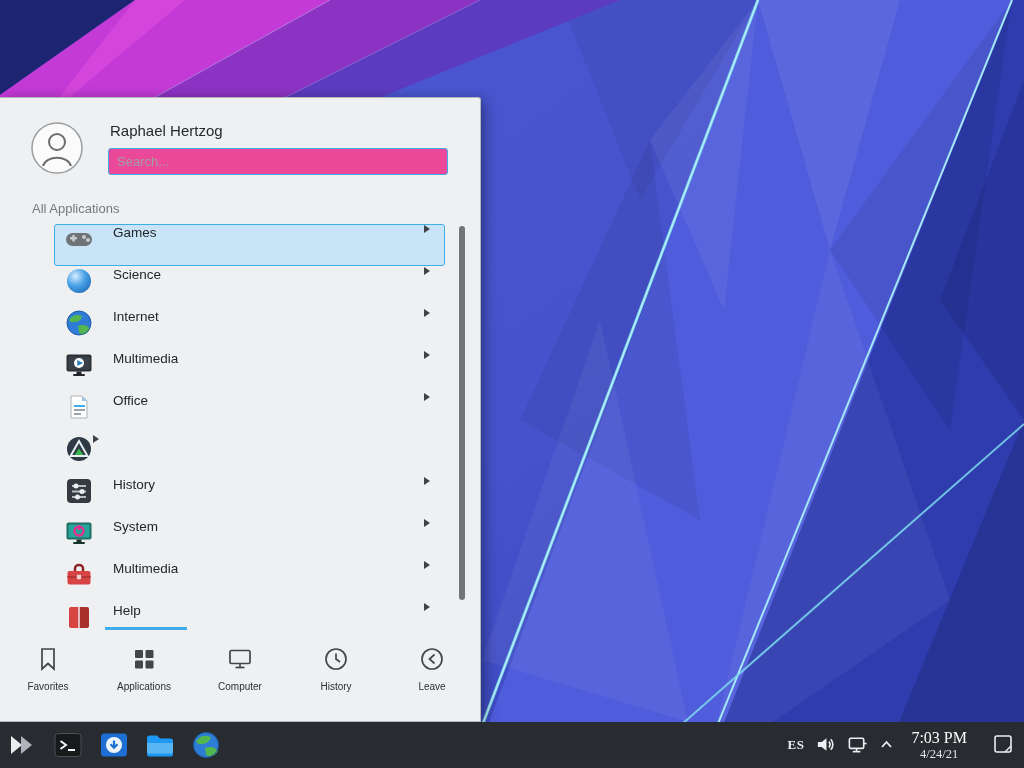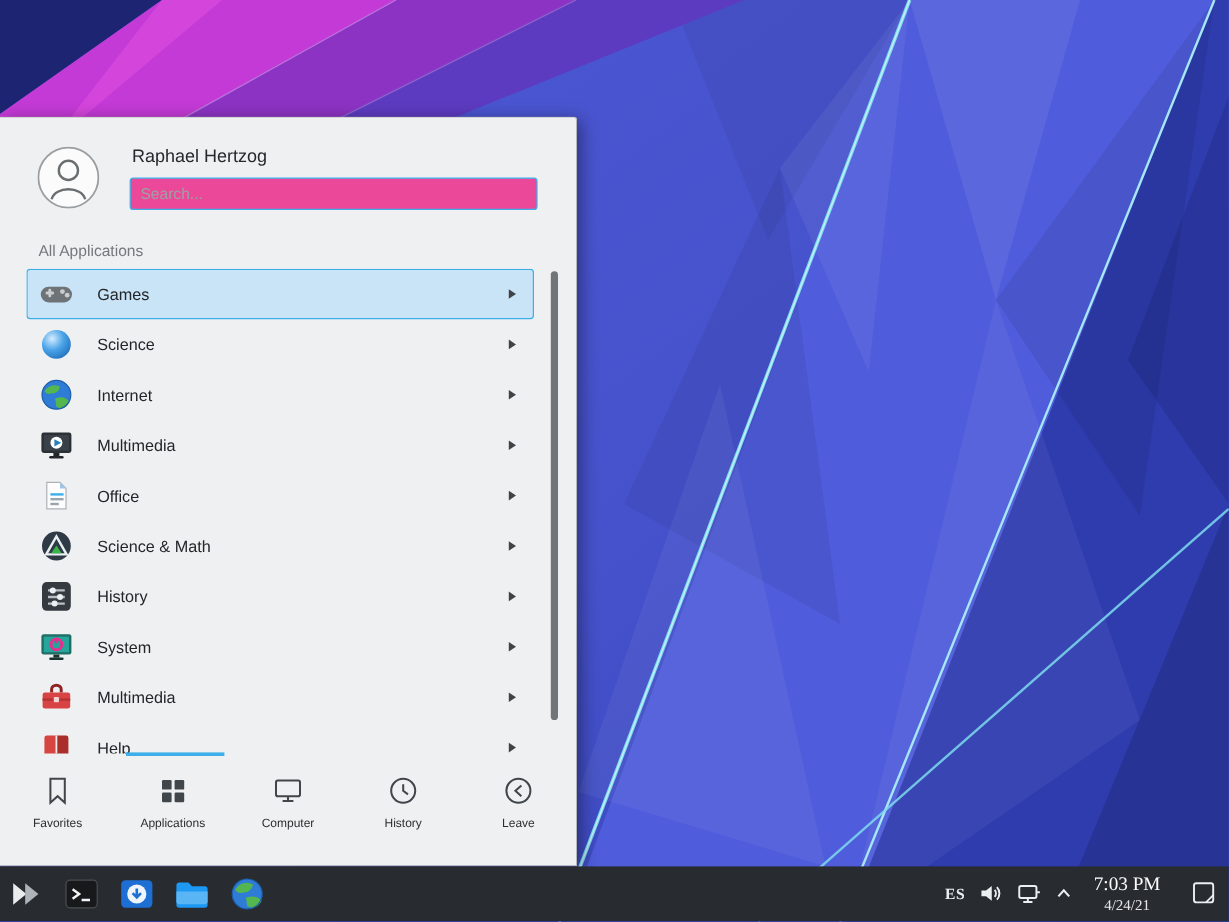--- a/index.html
+++ b/index.html
@@ -19,22 +19,22 @@
   .search-input {
     position:absolute; left:108px; top:50px; width:340px; height:27px;
     border:1px solid #3daee9; border-radius:3px; background:#ec4899;
     font-family:inherit; font-size:13px; color:#232629; padding:0 8px; outline:none;
   }
   .search-input::placeholder { color:#9da1a4; }
   .section-label { position:absolute; left:32px; top:103px; font-size:13px; color:#75797c; }
 
   .category-list { position:absolute; left:22px; top:126px; width:423px; height:404px; overflow:hidden; }
   .category-row {
-    height:42px; display:flex; align-items:center; padding:0 10px;
-    border:1px solid transparent; border-radius:3px; cursor:default;
+    height:42px; display:flex; padding:0 10px;
+    border:1px solid transparent; border-radius:3px; cursor:default;margin-left:32px;
   }
   .category-row.selected { background:#c9e3f7; border-color:#3daee9; }
   .cat-icon { width:28px; height:28px; flex:0 0 28px; }
   .cat-label { margin-left:20px; font-size:13.5px; color:#232629; flex:1; }
   .row-arrow { width:0; height:0; border-left:6px solid #3f4346; border-top:4.5px solid transparent; border-bottom:4.5px solid transparent; margin-right:4px; }
 
   .scrollbar { position:absolute; left:459px; top:128px; width:6px; height:374px; background:#70757a; border-radius:3px; }
 
   .tab-indicator { position:absolute; left:105px; top:529px; width:82px; height:3px; background:#3daee9; }
   .tab-bar { position:absolute; left:0; top:532px; width:100%; height:92px; display:flex; }
@@ -179,21 +179,20 @@
         <span class="cat-label">Office</span>
         <span class="row-arrow"></span>
       </div>
 
       <div class="category-row">
         <svg class="cat-icon" viewBox="0 0 28 28">
           <circle cx="14" cy="14" r="12" fill="#2e3b47"></circle>
           <polygon points="14,6 22.5,21 5.5,21" fill="none" stroke="#e8eef2" stroke-width="2"></polygon>
           <polygon points="14,13.5 18.4,20 9.6,20" fill="#39b54a"></polygon>
         </svg>
-        <span class="cat-label">Science &amp; Math</span>
         <span class="row-arrow"></span>
       </div>
 
       <div class="category-row">
         <svg class="cat-icon" viewBox="0 0 28 28">
           <rect x="2" y="2" width="24" height="24" rx="4" fill="#343a40"></rect>
           <line x1="7" y1="9" x2="21" y2="9" stroke="#b8bec3" stroke-width="2"></line>
           <circle cx="11" cy="9" r="2.5" fill="#eceff1"></circle>
           <line x1="7" y1="14.5" x2="21" y2="14.5" stroke="#b8bec3" stroke-width="2"></line>
           <circle cx="17" cy="14.5" r="2.5" fill="#eceff1"></circle>

